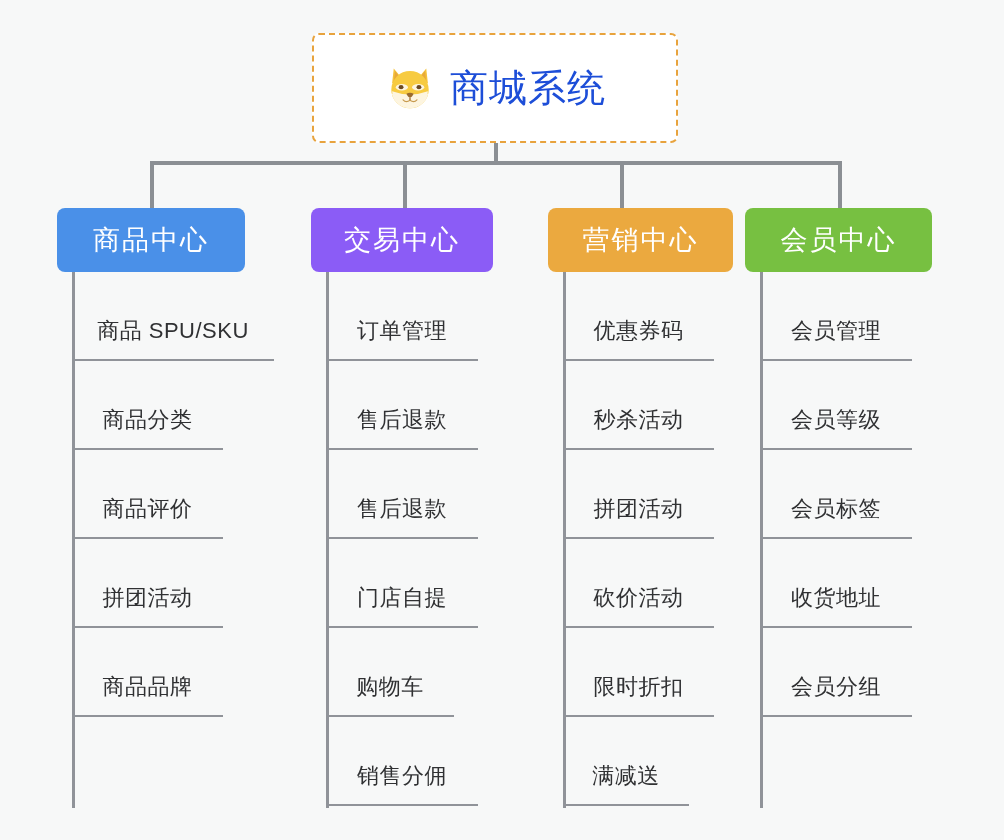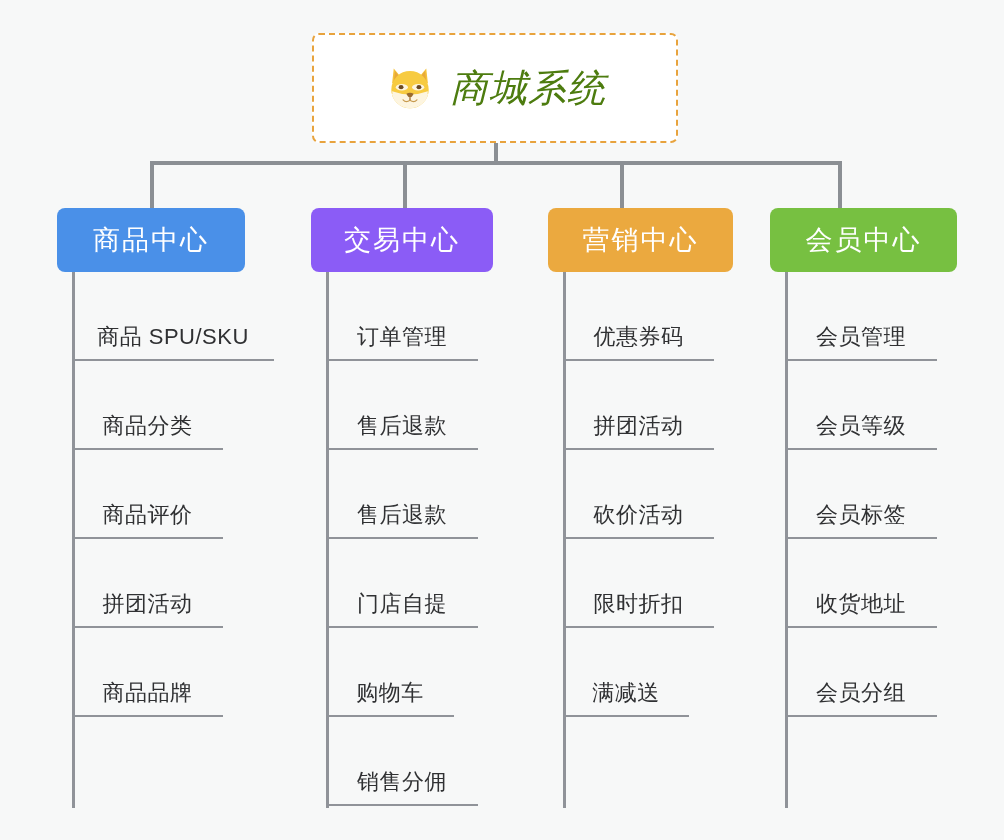--- a/index.html
+++ b/index.html
@@ -40,25 +40,24 @@
     gap: 14px;
   }
   .root-emoji {
     width: 52px;
     height: 52px;
     flex: 0 0 auto;
     display: block;
   }
   .root-title {
     font-size: 38px;
-    color: #4d7c0f;
+    color: #1d4ed8;
     letter-spacing: 1px;
     line-height: 1;
     white-space: nowrap;
-    font-style: italic;
   }
 
   
   .conn {
     position: absolute;
     background: #8b8f94;
   }
   .conn-stem {           
     left: 494px;
     top: 143px;
@@ -123,21 +122,21 @@
     left: 0;
     bottom: 0;
     height: 2px;
     background: #909399;
   }
   .leaf-label {
     position: relative;
     font-size: 22px;
     color: #303133;
     line-height: 1;
-    padding-bottom: 13px;
+    padding-bottom: 19px;
     white-space: nowrap;
     letter-spacing: 0.5px;
   }
 </style>
 </head>
 <body>
 
 <div class="canvas">
 
   <div class="root-node">
@@ -234,39 +233,43 @@
     <div class="cat-box" style="background:#eba93f;width:185px">
       <span>营销中心</span>
     </div>
     <div class="trunk" style="top:64px;height:536px"></div>
     <div class="leaf-list">
       <div class="leaf" style="width:151px">
         <span class="leaf-label">优惠券码</span>
         <span class="leaf-underline" style="width:151px"></span>
       </div>
       <div class="leaf" style="width:151px">
+        <span class="leaf-label">秒杀活动</span>
+        <span class="leaf-underline" style="width:151px"></span>
+      </div>
+      <div class="leaf" style="width:151px">
         <span class="leaf-label">拼团活动</span>
         <span class="leaf-underline" style="width:151px"></span>
       </div>
       <div class="leaf" style="width:151px">
         <span class="leaf-label">砍价活动</span>
         <span class="leaf-underline" style="width:151px"></span>
       </div>
       <div class="leaf" style="width:151px">
         <span class="leaf-label">限时折扣</span>
         <span class="leaf-underline" style="width:151px"></span>
       </div>
       <div class="leaf" style="width:126px">
         <span class="leaf-label">满减送</span>
         <span class="leaf-underline" style="width:126px"></span>
       </div>
     </div>
   </div>
 
-  <div class="column" style="left:770px;width:187px">
+  <div class="column" style="left:745px;width:187px">
     <div class="cat-box" style="background:#77c041;width:187px">
       <span>会员中心</span>
     </div>
     <div class="trunk" style="top:64px;height:536px"></div>
     <div class="leaf-list">
       <div class="leaf" style="width:152px">
         <span class="leaf-label">会员管理</span>
         <span class="leaf-underline" style="width:152px"></span>
       </div>
       <div class="leaf" style="width:152px">

